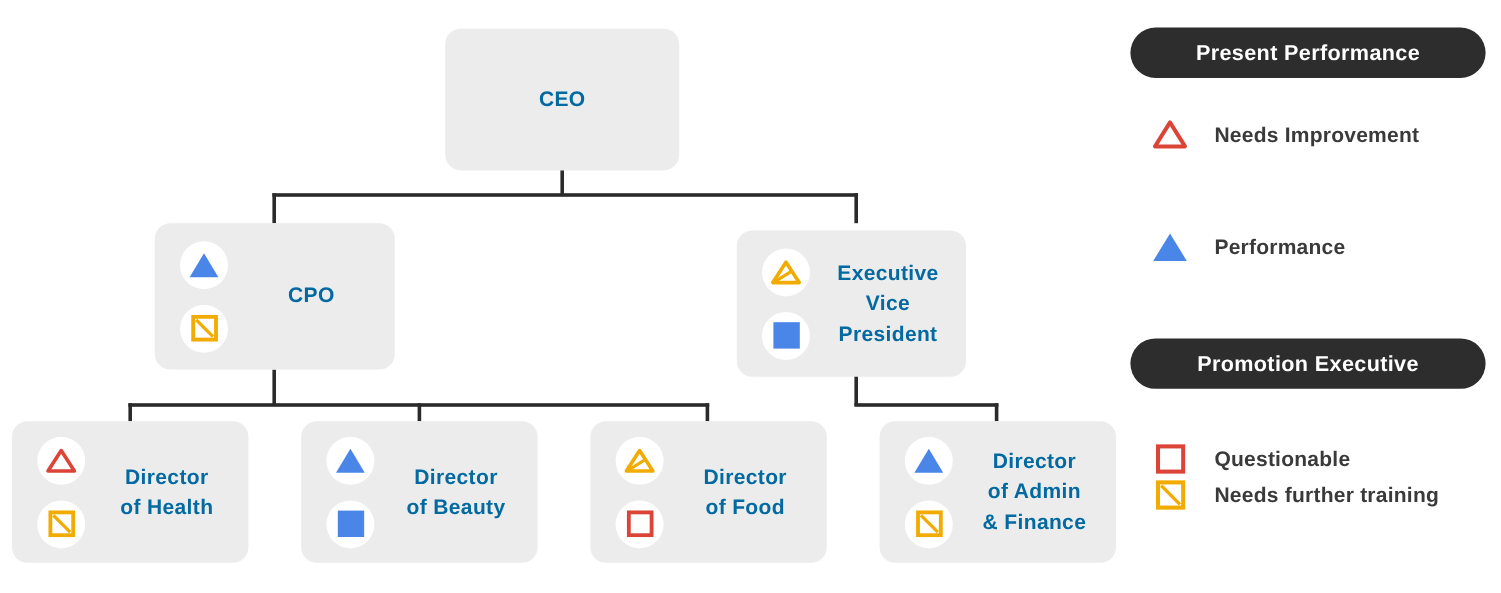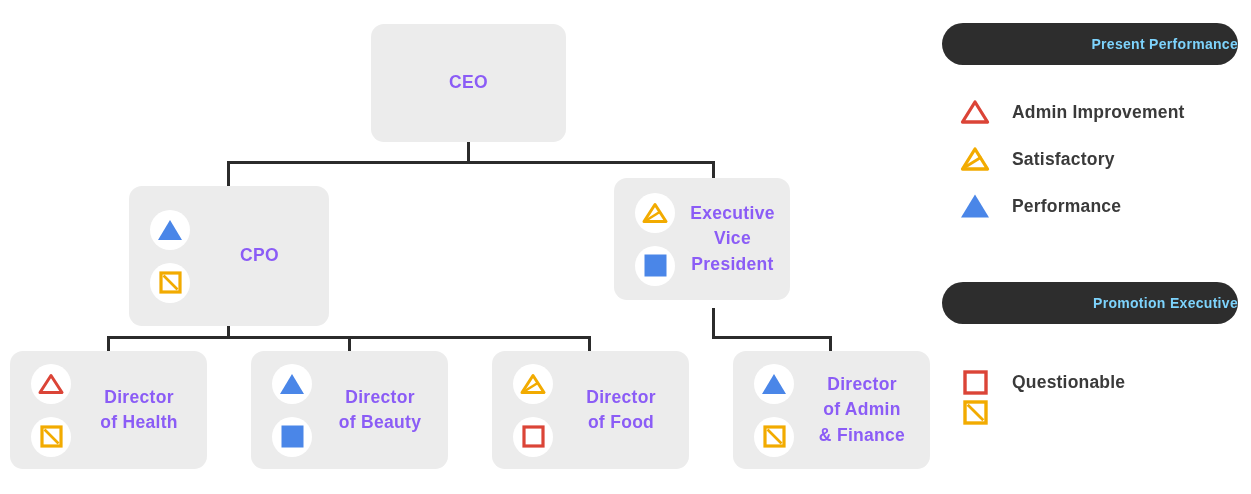--- a/index.html
+++ b/index.html
@@ -33,35 +33,35 @@
     background:#ffffff;
     display:flex;align-items:center;justify-content:center;
   }
   .node-label{
     flex:1;
     text-align:center;
     font-weight:bold;
     font-size:17.5px;
     line-height:1.45;
     letter-spacing:.3px;
-    color:#8b5cf6;
+    color:#0369a1;
     white-space:pre-line;
     padding:0 2px;
   }
   
   .pill{
     position:absolute;
     left:942px;width:296px;height:42px;
     background:#2d2d2d;
     border-radius:22px;
-    color:#7dd3fc;
+    color:#ffffff;
     font-weight:bold;
-    font-size:14px;
+    font-size:18px;
     letter-spacing:.3px;
-    display:flex;align-items:center;justify-content:flex-end;
+    display:flex;align-items:center;justify-content:center;
   }
   .legend-row{
     position:absolute;
     left:958px;
     height:34px;
     display:flex;align-items:center;gap:20px;
   }
   .legend-icon{
     width:34px;display:flex;align-items:center;justify-content:center;flex:0 0 auto;
   }
@@ -90,38 +90,38 @@
   <div class="conn" style="left:588px;top:336px;width:3px;height:15px"></div>
 
   <div class="conn" style="left:712px;top:308px;width:3px;height:30px"></div>
   <div class="conn" style="left:712px;top:336px;width:120px;height:3px"></div>
   <div class="conn" style="left:829px;top:336px;width:3px;height:15px"></div>
 
   <div class="node" style="left:371px;top:24px;width:195px;height:118px">
     <div class="node-label">CEO</div>
   </div>
 
-  <div class="node" style="left:129px;top:186px;width:200px;height:140px">
+  <div class="node" style="left:129px;top:186px;width:200px;height:122px">
     <div class="icon-col">
       <div class="icon-circle">
         <svg width="26" height="22" viewBox="0 0 26 22">
             <polygon points="13,1 25,21 1,21" fill="#4a86e8"></polygon>
           </svg>
       </div>
       <div class="icon-circle">
         <svg width="23" height="23" viewBox="0 0 23 23">
             <rect x="2" y="2" width="19" height="19" fill="none" stroke="#f2ab00" stroke-width="3.2"></rect>
             <line x1="4.5" y1="4.5" x2="18.5" y2="18.5" stroke="#f2ab00" stroke-width="2.7"></line>
           </svg>
       </div>
     </div>
     <div class="node-label">CPO</div>
   </div>
 
-  <div class="node" style="left:614px;top:178px;width:176px;height:122px">
+  <div class="node" style="left:614px;top:192px;width:191px;height:122px">
     <div class="icon-col">
       <div class="icon-circle">
         <svg width="26" height="22" viewBox="0 0 26 22">
             <polygon points="13,2.5 24,19.5 2,19.5" fill="none" stroke="#f2ab00" stroke-width="3" stroke-linejoin="round"></polygon>
             <line x1="4" y1="18.5" x2="18.5" y2="9.5" stroke="#f2ab00" stroke-width="2.6"></line>
           </svg>
       </div>
       <div class="icon-circle">
         <svg width="23" height="23" viewBox="0 0 23 23">
             <rect x="0.5" y="0.5" width="22" height="22" fill="#4a86e8"></rect>
@@ -208,32 +208,23 @@
   <div class="pill" style="top:23px">
     <span>Present Performance</span>
   </div>
 
   <div class="legend-row" style="top:95px">
     <span class="legend-icon">
       <svg width="30" height="26" viewBox="0 0 30 26">
           <polygon points="15,3 27.5,23 2.5,23" fill="none" stroke="#db4437" stroke-width="3.3" stroke-linejoin="round"></polygon>
         </svg>
     </span>
-    <span class="legend-label">Admin Improvement</span>
-  </div>
-
-  <div class="legend-row" style="top:142px">
-    <span class="legend-icon">
-      <svg width="30" height="26" viewBox="0 0 30 26">
-          <polygon points="15,3 27.5,23 2.5,23" fill="none" stroke="#f2ab00" stroke-width="3.3" stroke-linejoin="round"></polygon>
-          <line x1="4.5" y1="21.5" x2="21.5" y2="11" stroke="#f2ab00" stroke-width="2.8"></line>
-        </svg>
-    </span>
-    <span class="legend-label">Satisfactory</span>
-  </div>
+    <span class="legend-label">Needs Improvement</span>
+  </div>
+
 
   <div class="legend-row" style="top:189px">
     <span class="legend-icon">
       <svg width="30" height="26" viewBox="0 0 30 26">
           <polygon points="15,1.5 29,24.5 1,24.5" fill="#4a86e8"></polygon>
         </svg>
     </span>
     <span class="legend-label">Performance</span>
   </div>
 
@@ -250,16 +241,17 @@
     <span class="legend-label">Questionable</span>
   </div>
 
   <div class="legend-row" style="top:395px">
     <span class="legend-icon">
       <svg width="25" height="25" viewBox="0 0 25 25">
           <rect x="2" y="2" width="21" height="21" fill="none" stroke="#f2ab00" stroke-width="3.4"></rect>
           <line x1="4.7" y1="4.7" x2="20.3" y2="20.3" stroke="#f2ab00" stroke-width="2.8"></line>
         </svg>
     </span>
+    <span class="legend-label">Needs further training</span>
   </div>
 
 
 </div>
 
 </body></html>

